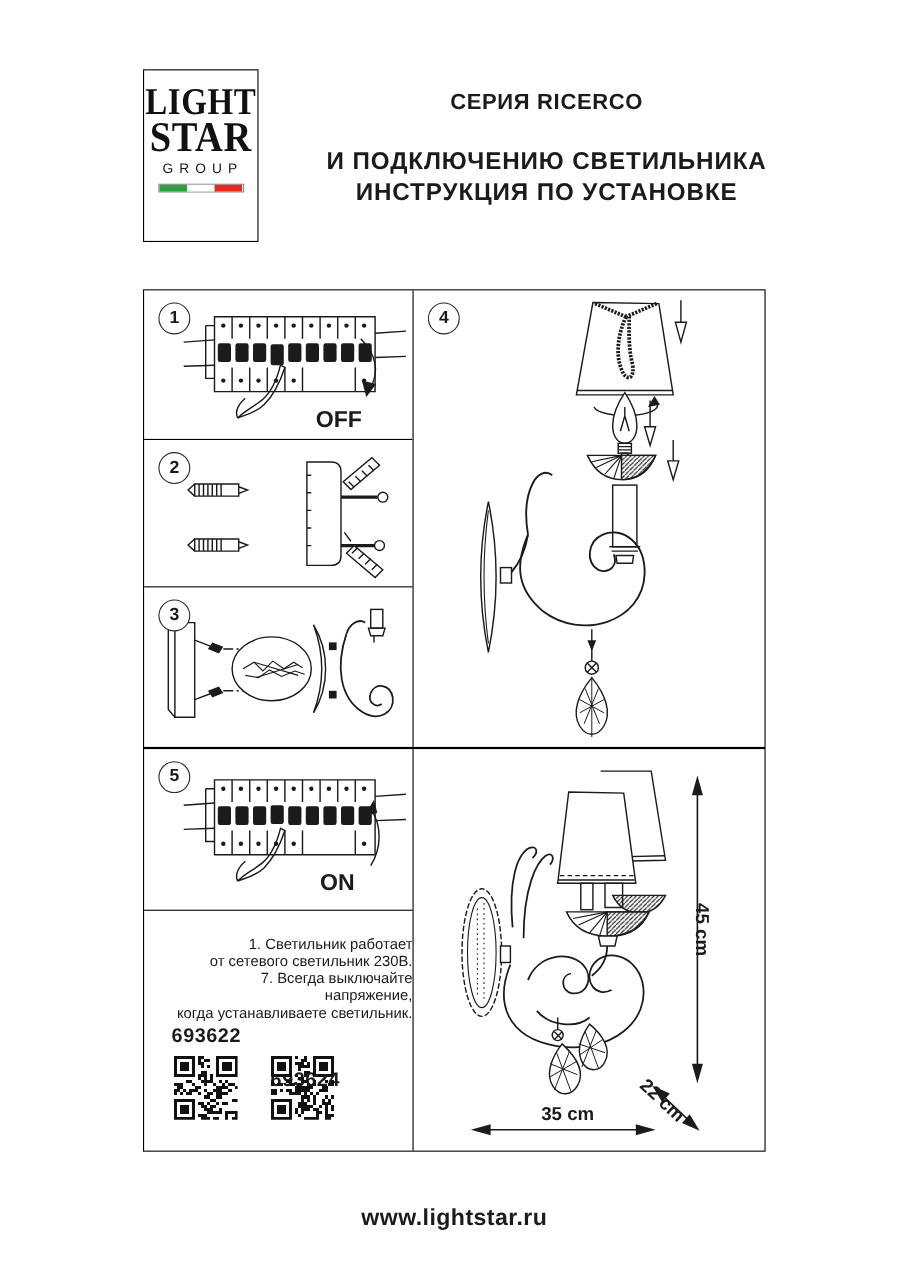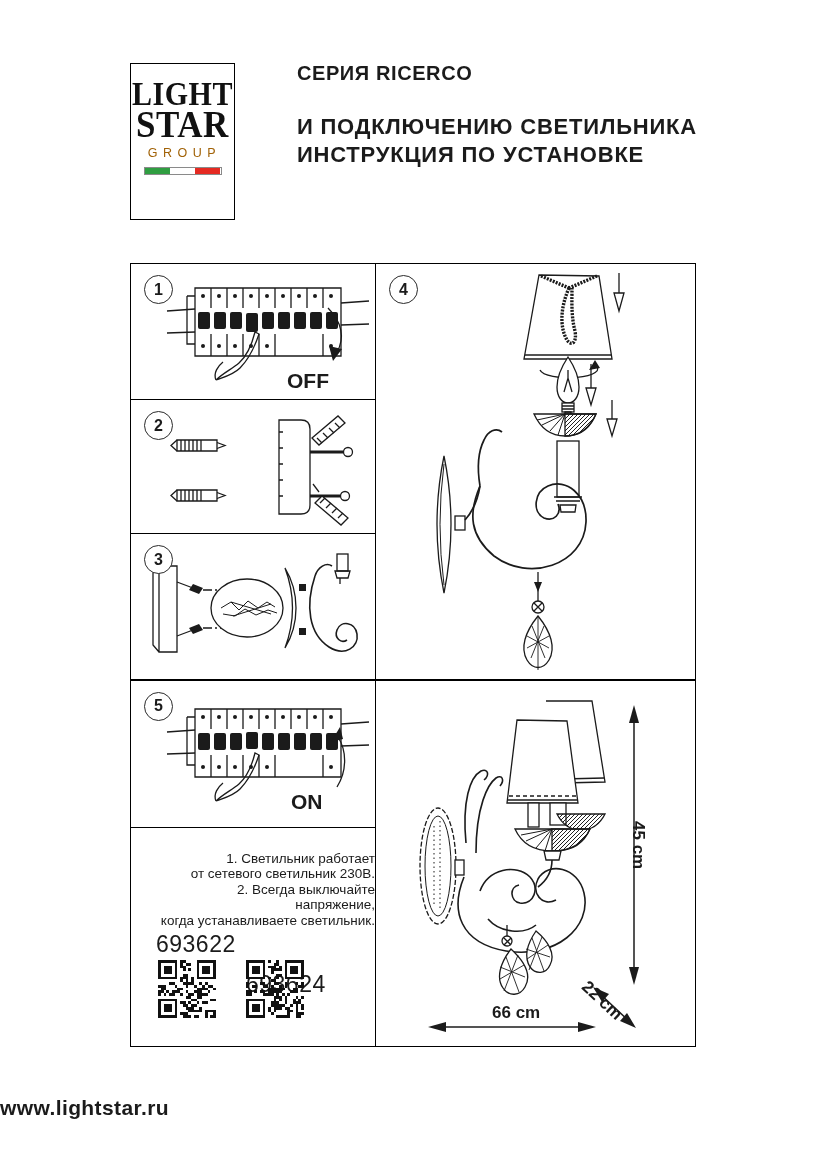--- a/index.html
+++ b/index.html
@@ -19,29 +19,29 @@
     font-size: 30px; line-height: 30px; margin-top: 14px; letter-spacing: 0.5px;
     transform: scaleY(1.15); color:#111;
   }
   .logo-star {
     font-family: "Liberation Serif", serif; font-weight: 700;
     font-size: 35px; line-height: 33px; letter-spacing: 0.5px;
     transform: scaleY(1.1); color:#111;
   }
   .logo-group {
     font-size: 12.5px; font-weight: 400; letter-spacing: 5.5px;
-    margin-top: 5px; margin-left: 4px; color:#a16207;
+    margin-top: 5px; margin-left: 4px; color:#0f172a;
   }
   .logo-flag {
     display: flex; width: 78px; height: 8px; margin: 7px auto 0 auto;
     border: 0.8px solid #8a8a8a;
   }
   .logo-flag span { flex: 1; }
   .header-right {
-    position: absolute; top: 60px; right: 129px; text-align: left;
+    position: absolute; top: 80px; right: 129px; text-align: center;
   }
   .header-series, .header-articles {
     font-size: 20px; font-weight: 700; letter-spacing: 0.6px; line-height: 26px;
   }
   .header-title {
     margin-top: 27px; font-size: 22px; font-weight: 700;
     letter-spacing: 0.8px; line-height: 28px;
   }
   
   .group { position: absolute; left: 130px; width: 566px; border: 1.6px solid #000; background:#fff; }
@@ -65,33 +65,33 @@
     font-size: 16px; font-weight: 700; background: #fff; z-index: 2;
   }
   svg { display: block; }
   .draw { position: absolute; }
   .ink { stroke: #1b1b1b; fill: none; stroke-width: 1.3; }
   .fill { fill: #1b1b1b; stroke: none; }
   .svg-label { font: 700 21px "Liberation Sans", sans-serif; fill: #1b1b1b; }
   
   .notes-text { position: absolute; left: 28px; top: 23px; font-size: 13.5px; line-height: 15.6px; text-align: right; }
   .articles-row { position: absolute; left: 25px; top: 103px; display: flex; }
-  .article-num { width: 72px; font-size: 23px; font-weight: 400; letter-spacing: 0.5px; }
+  .article-num { width: 72px; font-size: 18px; font-weight: 700; letter-spacing: 0.5px; }
   .article-num + .article-num { margin-left: 18px; margin-top: 40px; }
   .qr-row { position: absolute; left: 27px; top: 132px; display: flex; }
   .qr { width: 58px; height: 58px; }
   .qr + .qr { margin-left: 30px; }
   
   .dim-label { position: absolute; font-size: 17px; font-weight: 700; white-space: nowrap; }
   .dim-height { left: 252px; top: 140px; writing-mode: vertical-rl; }
   .dim-width { left: 116px; top: 322px; }
   .dim-depth { left: 215px; top: 296px; transform: rotate(43deg); transform-origin: left top; }
   
   .footer {
-    position: absolute; left: 0; right: 0; top: 1096px; 
+    position: absolute; left: 0; right: 0; top: 1096px; text-align: center;
     font-size: 21px; font-weight: 700; letter-spacing: 0.4px;
   }
 </style>
 </head>
 <body>
 
 <div class="page">
 
   <div class="logo-box">
     <div class="logo-light">LIGHT</div>
@@ -333,21 +333,21 @@
           <path class="ink" d="M172,90 C182,74 182,54 173,40"></path>
           <polygon class="fill" points="166,45 178,42 175,30"></polygon>
           <text class="svg-label" x="126" y="112">ON</text>
         </svg>
       </div>
 
       <div class="panel panel-notes">
         <div class="notes-text">
           <div>1. Светильник работает</div>
           <div>от сетевого светильник 230В.</div>
-          <div>2. Всегда выключайте напряжение,</div>
+          <div>7. Всегда выключайте напряжение,</div>
           <div>когда устанавливаете светильник.</div>
         </div>
         <div class="articles-row">
           <div class="article-num">693622</div>
           <div class="article-num">693624</div>
         </div>
         <div class="qr-row">
           <div class="qr">
               <svg viewBox="0 0 21 21" width="58" height="58" shape-rendering="crispEdges">
                 <rect x="8" y="0" width="1" height="1" fill="#111"></rect>
@@ -662,19 +662,19 @@
           <path d="M58,346 H214" stroke-width="1.5"></path>
           <polygon class="fill" points="52,346 70,341 70,351"></polygon>
           <polygon class="fill" points="220,346 202,341 202,351"></polygon>
 
           <path d="M222,311 L255,342" stroke-width="1.5"></path>
           <polygon class="fill" points="217,306 233,313 226,321"></polygon>
           <polygon class="fill" points="260,347 244,340 251,332"></polygon>
         </g>
       </svg>
       <span class="dim-label dim-height">45 cm</span>
-      <span class="dim-label dim-width">66 cm</span>
+      <span class="dim-label dim-width">35 cm</span>
       <span class="dim-label dim-depth">22 cm</span>
     </div>
   </div>
 
   <div class="footer">www.lightstar.ru</div>
 </div>
 
 </body></html>

